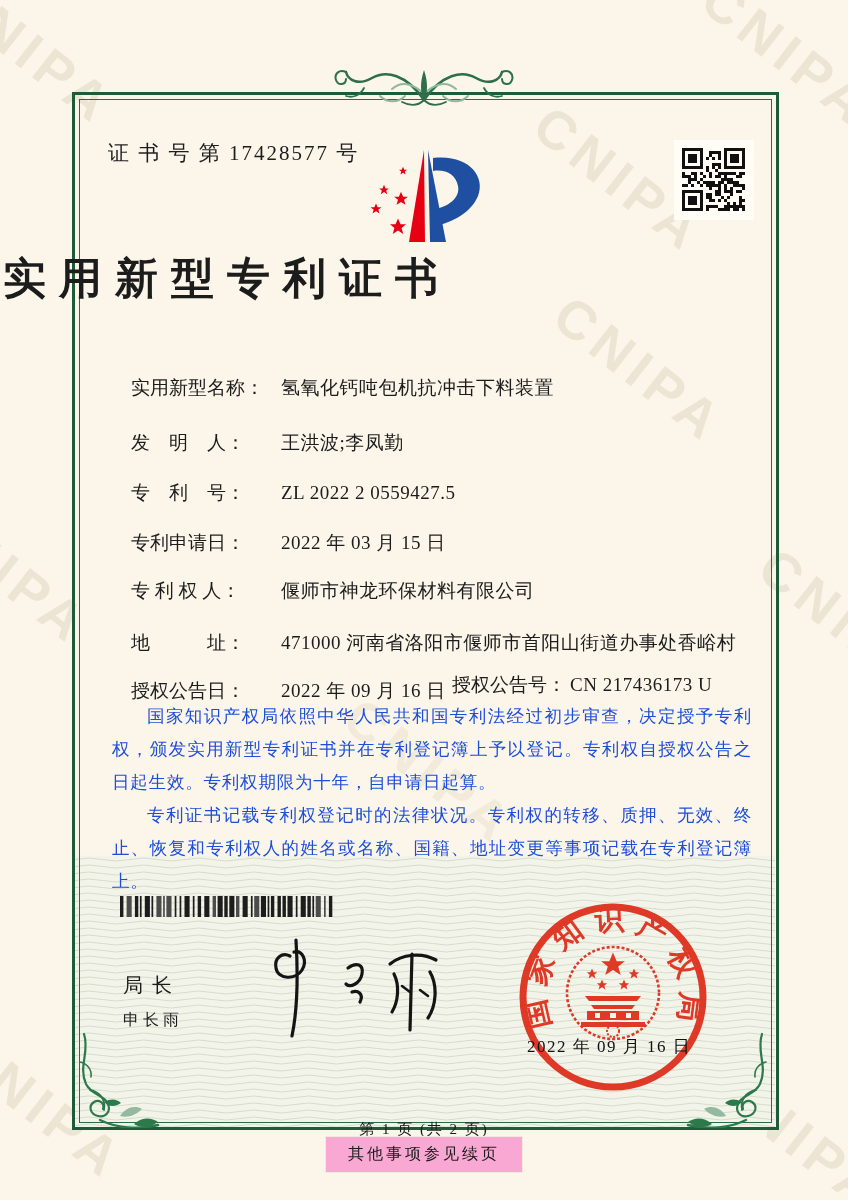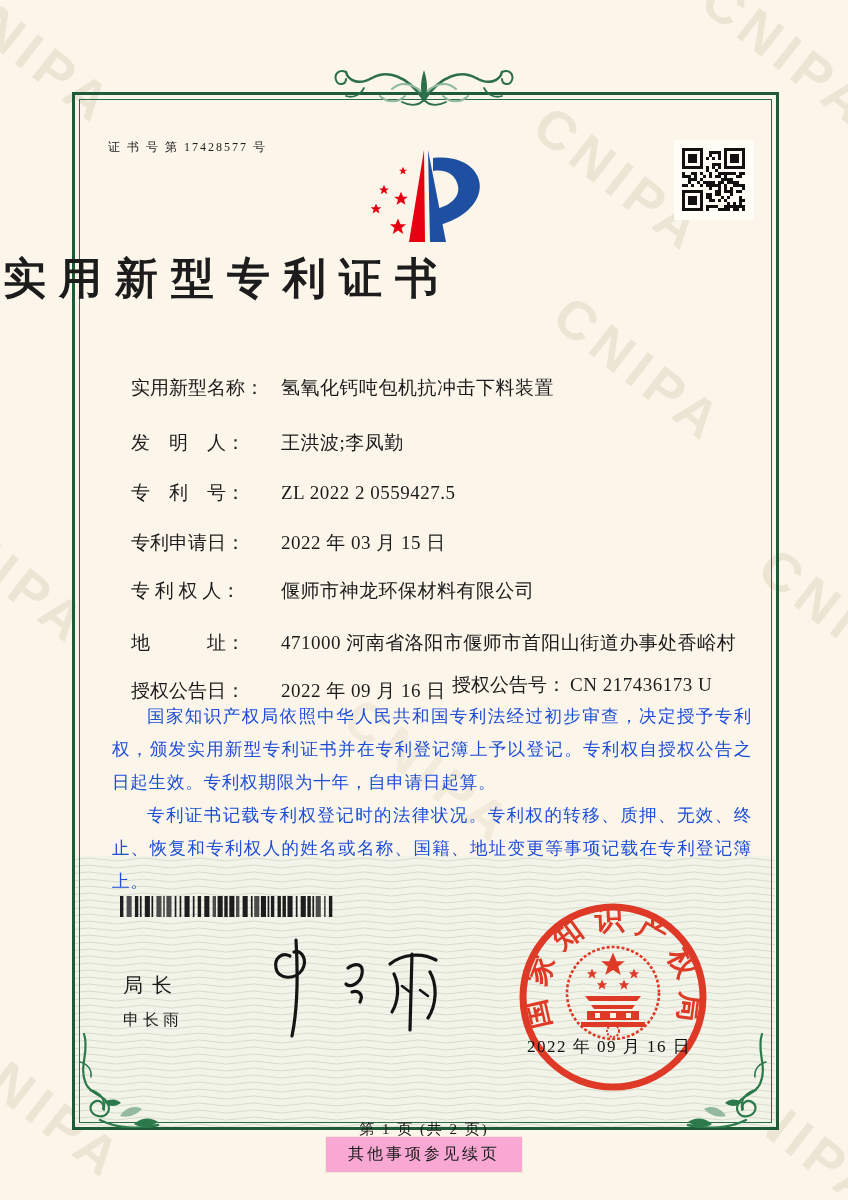--- a/index.html
+++ b/index.html
@@ -10,21 +10,21 @@
       font-weight:bold;font-size:54px;letter-spacing:7px;color:rgba(187,164,126,0.20);
       transform:rotate(38deg);white-space:nowrap;pointer-events:none;}
   
   #band{position:absolute;left:75px;top:856px;width:700px;height:272px;z-index:1;}
   
   #frame-outer{position:absolute;left:72px;top:92px;width:701px;height:1032px;
       border:3px solid #1e5c39;z-index:2;}
   #frame-inner{position:absolute;left:4px;top:4px;right:4px;bottom:4px;border:1px solid #2a6b45;}
   .orn{position:absolute;z-index:3;}
   
-  #cert-line{position:absolute;left:108px;top:139px;font-size:12px;letter-spacing:2px;z-index:4;}
+  #cert-line{position:absolute;left:108px;top:139px;font-size:21px;letter-spacing:2px;z-index:4;}
   #qr-box{position:absolute;left:674px;top:140px;width:80px;height:80px;background:#fffdf6;z-index:4;}
   #qr{position:absolute;left:8px;top:8px;}
   #logo{position:absolute;left:356px;top:138px;z-index:4;}
   #title{position:absolute;left:0;top:250px;width:100%;text-align:left;font-size:43px;
          font-weight:600;letter-spacing:13px;padding-left:3px;box-sizing:border-box;z-index:4;}
   
   .frow{position:absolute;left:112px;width:648px;font-size:19px;z-index:4;white-space:pre;}
   .flabel{display:inline-block;width:150px;white-space:pre;}
   .fvalue{letter-spacing:0.5px;}
   .fgroup2{position:absolute;left:340px;top:16px;white-space:pre;}

